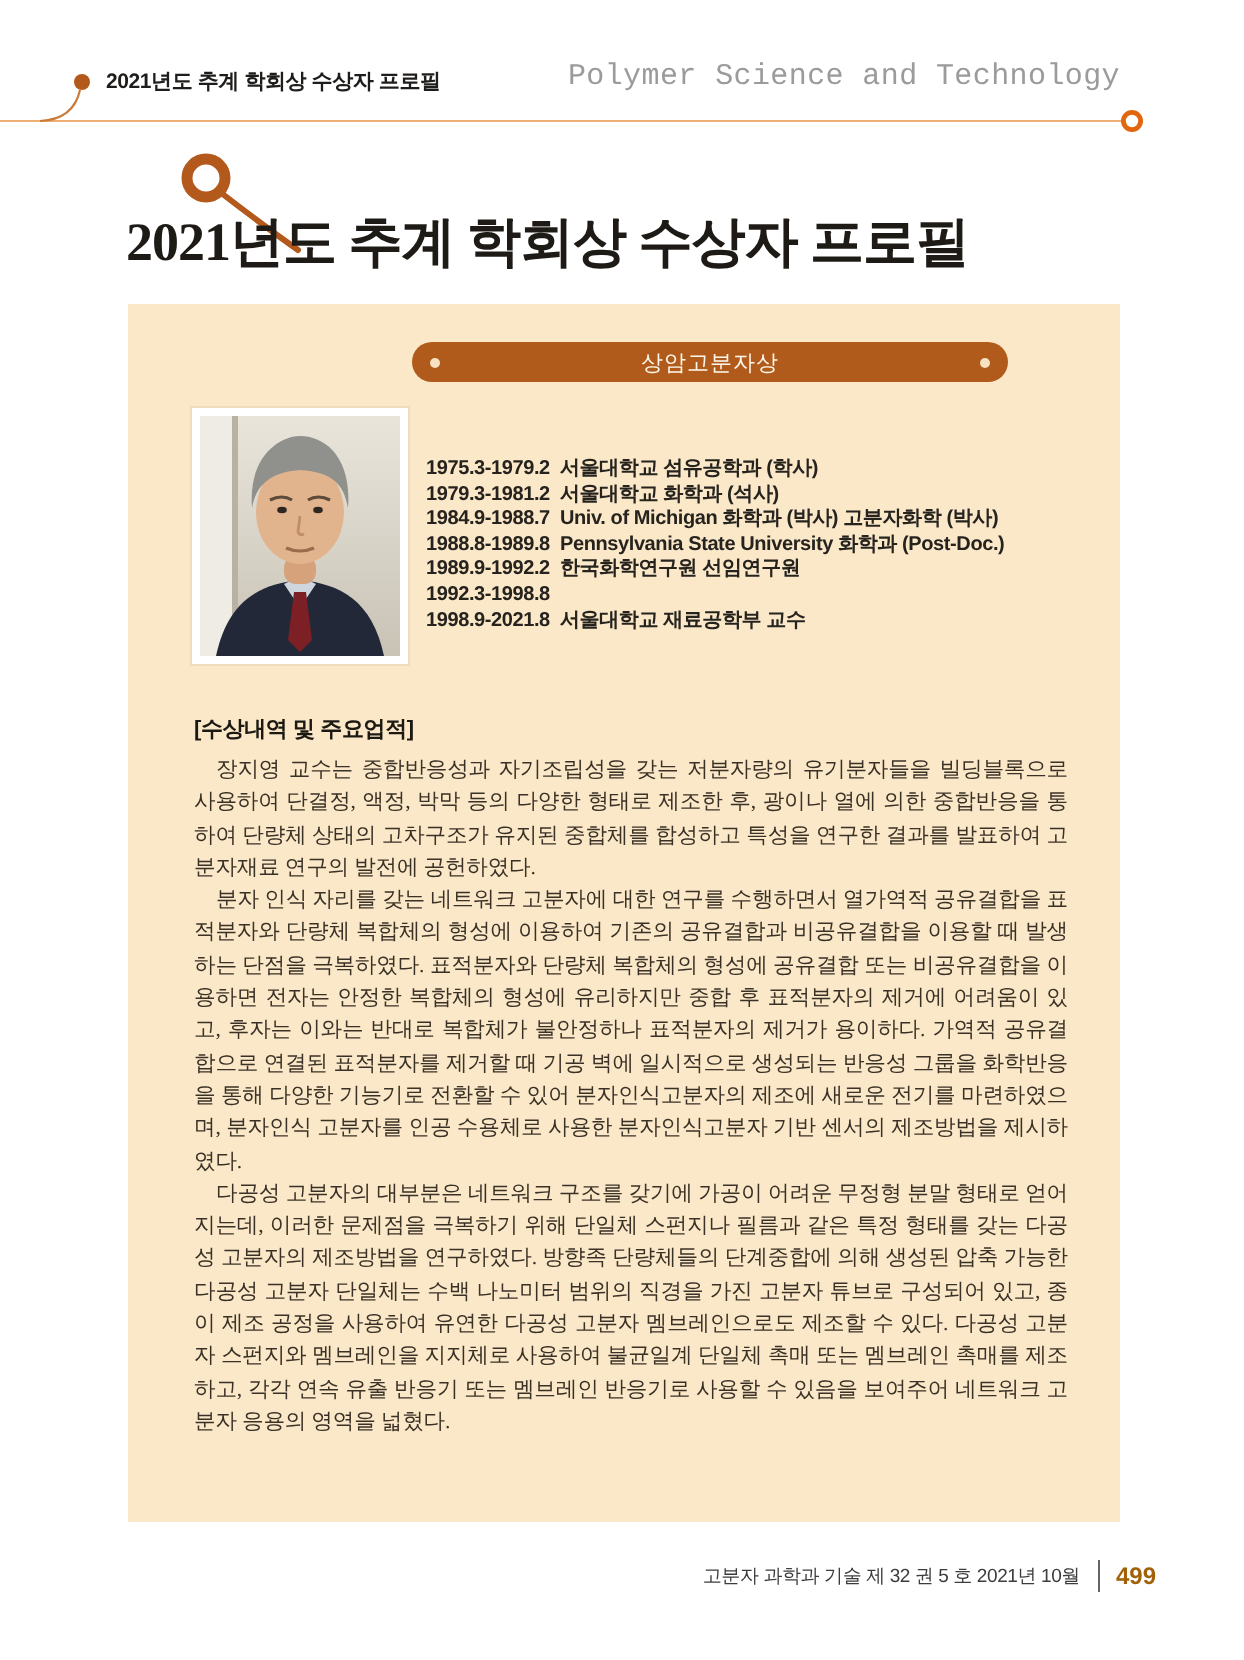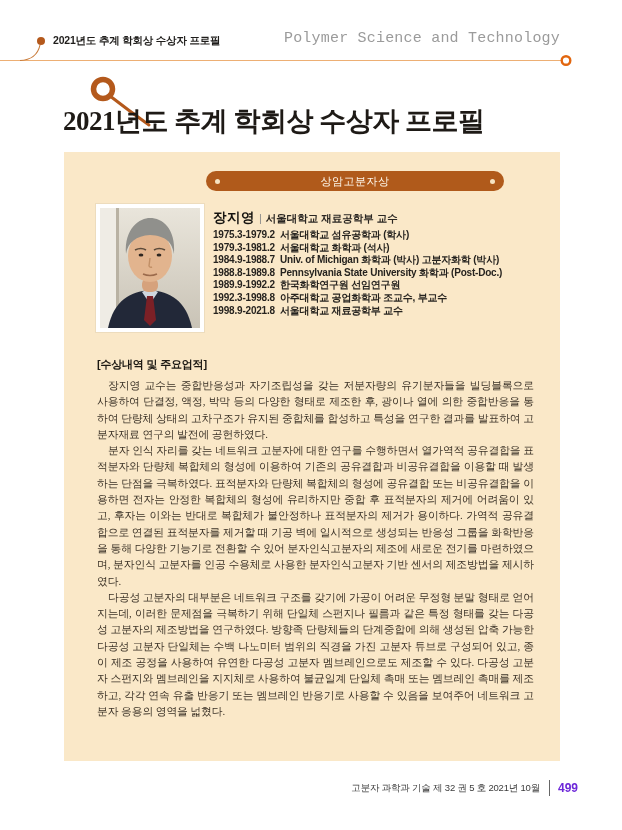--- a/index.html
+++ b/index.html
@@ -45,21 +45,21 @@
   .achv-head{font-size:11px;font-weight:bold;color:#1c1913;margin:0 0 5px 0;letter-spacing:-0.2px;}
   .achv p{
     margin:0;font-family:"Liberation Serif","DejaVu Serif",serif;
     font-size:10.8px;line-height:16.3px;color:#3a3126;
     text-align:justify;word-break:break-all;text-indent:11px;letter-spacing:-0.1px;
   }
   
   .footer{position:absolute;top:780px;right:44px;display:flex;align-items:center;}
   .footer-info{font-size:9.5px;color:#3c3c3c;letter-spacing:-0.2px;}
   .footer-bar{width:1px;height:16px;background:#666;margin:0 8px 0 9px;}
-  .footer-page{font-size:12px;font-weight:bold;color:#6d28d9;}
+  .footer-page{font-size:12px;font-weight:bold;color:#a16207;}
 </style>
 </head>
 <body>
 
 <div class="page">
 
   <span class="crumb-dot"></span>
   <div class="crumb">2021년도 추계 학회상 수상자 프로필</div>
   <div class="journal">Polymer Science and Technology</div>
   <div class="rule"></div>
@@ -111,23 +111,20 @@
         <path d="M35,42 Q41,39 46,42" stroke="#5c4a3a" stroke-width="1.6" fill="none"></path>
         <path d="M54,42 Q59,39 65,42" stroke="#5c4a3a" stroke-width="1.6" fill="none"></path>
         <ellipse cx="41" cy="47" rx="2.4" ry="1.6" fill="#2e2620"></ellipse>
         <ellipse cx="59" cy="47" rx="2.4" ry="1.6" fill="#2e2620"></ellipse>
 
         <path d="M50,50 L49,58 Q50,60 52,59" stroke="#c18f66" stroke-width="1.4" fill="none"></path>
         <path d="M43,66 Q50,69 57,66" stroke="#9c6b4c" stroke-width="1.6" fill="none"></path>
       </svg>
     </div>
 
-    <div class="name-line">
-      <span class="name">장지영</span><span class="sep">|</span><span class="affil">서울대학교 재료공학부 교수</span>
-    </div>
 
     <div class="career">
       <div class="career-row">
         <span class="career-period">1975.3-1979.2</span>
         <span class="career-desc">서울대학교 섬유공학과 (학사)</span>
       </div>
       <div class="career-row">
         <span class="career-period">1979.3-1981.2</span>
         <span class="career-desc">서울대학교 화학과 (석사)</span>
       </div>
@@ -138,21 +135,20 @@
       <div class="career-row">
         <span class="career-period">1988.8-1989.8</span>
         <span class="career-desc">Pennsylvania State University 화학과 (Post-Doc.)</span>
       </div>
       <div class="career-row">
         <span class="career-period">1989.9-1992.2</span>
         <span class="career-desc">한국화학연구원 선임연구원</span>
       </div>
       <div class="career-row">
         <span class="career-period">1992.3-1998.8</span>
-        <span class="career-desc">아주대학교 공업화학과 조교수, 부교수</span>
       </div>
       <div class="career-row">
         <span class="career-period">1998.9-2021.8</span>
         <span class="career-desc">서울대학교 재료공학부 교수</span>
       </div>
     </div>
 
     <div class="achv">
       <div class="achv-head">[수상내역 및 주요업적]</div>
       <p>장지영 교수는 중합반응성과 자기조립성을 갖는 저분자량의 유기분자들을 빌딩블록으로 사용하여 단결정, 액정, 박막 등의 다양한 형태로 제조한 후, 광이나 열에 의한 중합반응을 통하여 단량체 상태의 고차구조가 유지된 중합체를 합성하고 특성을 연구한 결과를 발표하여 고분자재료 연구의 발전에 공헌하였다.</p>

